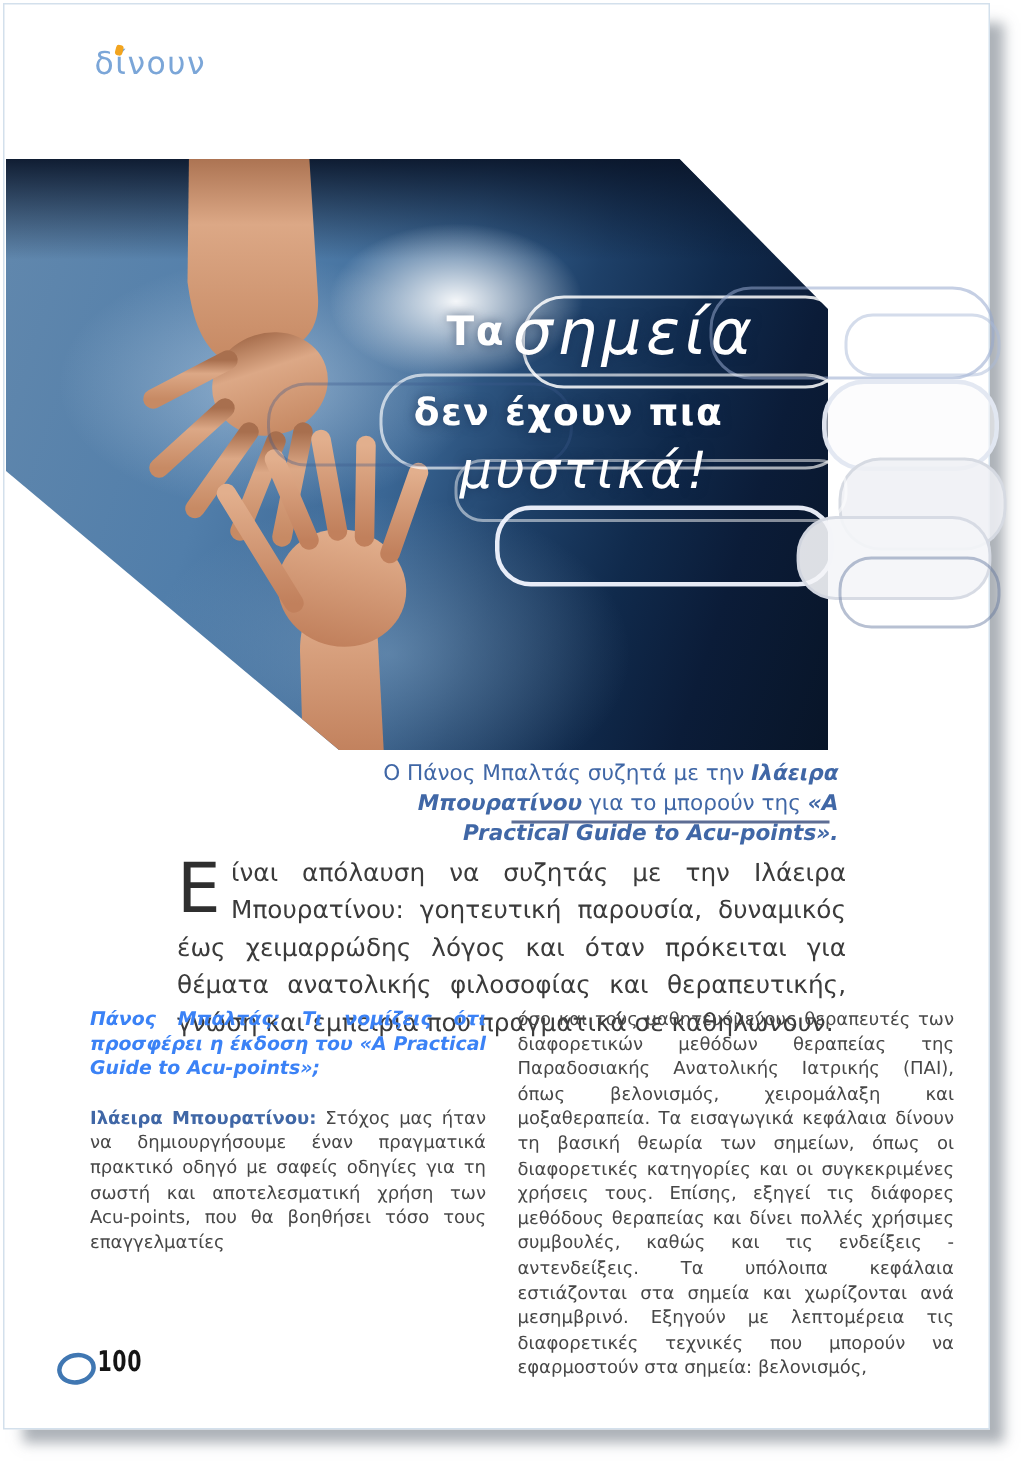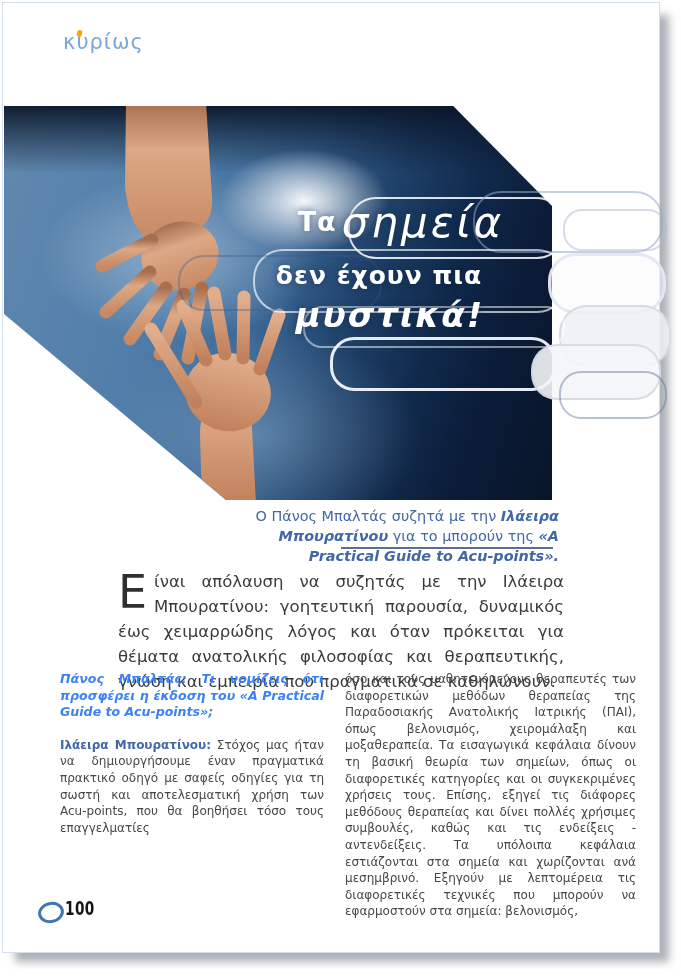--- a/index.html
+++ b/index.html
@@ -50,21 +50,21 @@
   
   .title-block{
     position:absolute; left:238px; top:192px; width:320px; text-align:center;
     color:#ffffff; z-index:6; text-shadow:0 0 7px rgba(15,35,70,0.55);
   }
   .t-line1{display:block; line-height:54px; white-space:nowrap;}
   .t-small{font-size:27px; font-weight:bold; letter-spacing:1px; vertical-align:6px;}
   .t-big1{font-size:42px; font-style:italic; letter-spacing:3px;}
   .t-line2{display:block; font-size:44px; font-style:italic; letter-spacing:2px; line-height:54px; white-space:nowrap;}
   .t-line3{display:block; font-size:25px; font-weight:bold; letter-spacing:1px; line-height:33px; padding-right:44px; white-space:nowrap;}
-  .t-line4{display:block; font-size:34px; font-style:italic; font-weight:bold; letter-spacing:2px; line-height:46px; padding-right:22px; white-space:nowrap;}
+  .t-line4{display:block; font-size:34px; font-style:italic; font-weight:normal; letter-spacing:2px; line-height:46px; padding-right:22px; white-space:nowrap;}
   
   .subtitle{
     position:absolute; left:224px; top:503px; width:332px; text-align:right;
     font-size:14.4px; line-height:20px; color:#4067a6;
   }
   .subtitle .bi{font-weight:bold; font-style:italic;}
   .rule{position:absolute; left:338px; top:544px; width:212px; height:2px; background:#5d6d94;}
   
   .lead{
     position:absolute; left:115px; top:566px; width:446px;
@@ -90,21 +90,21 @@
     color:#151515; transform:scaleX(0.72); transform-origin:left center; letter-spacing:0.5px;
   }
 </style>
 </head>
 <body>
 
 <div id="canvas">
   <div class="page">
 
     <div class="logo">
-      <span>κυρίως</span>
+      <span>δίνουν</span>
       <span class="logo-dot"></span>
     </div>
 
     <div class="photo">
       <svg width="548" height="394" viewBox="0 0 548 394">
         <defs>
           <linearGradient id="skinU" x1="0" y1="0" x2="0" y2="1">
             <stop offset="0" stop-color="#a86f4e"></stop>
             <stop offset="0.35" stop-color="#dca886"></stop>
             <stop offset="1" stop-color="#c78a64"></stop>

